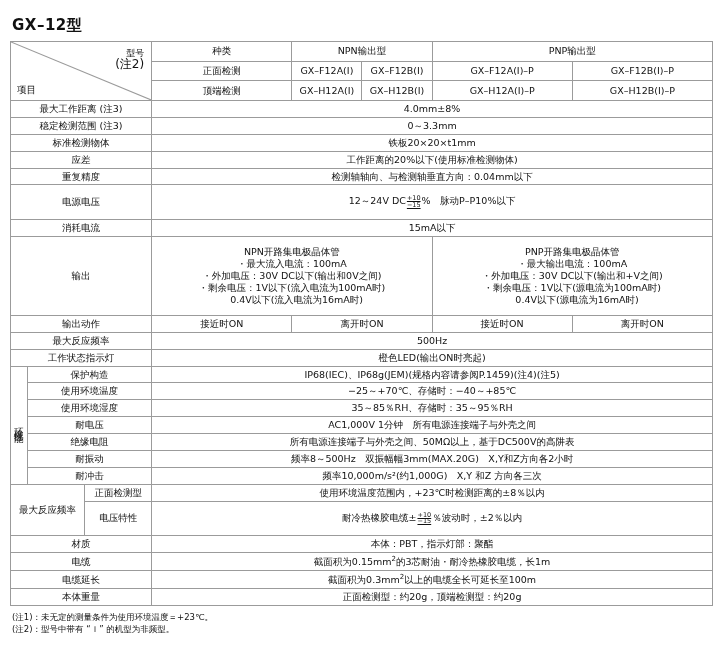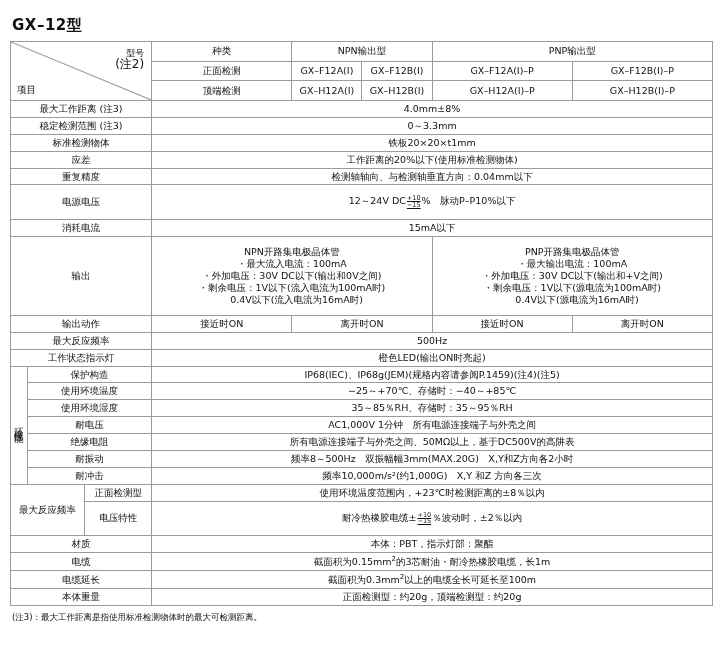--- a/index.html
+++ b/index.html
@@ -271,16 +271,17 @@
     </tr>
 
     <tr>
       <td class="hd" colspan="3">本体重量</td>
       <td colspan="8">正面检测型：约20g，顶端检测型：约20g</td>
     </tr>
   </tbody>
     </table>
 
   <div class="notes">
-    <div>(注3)：最大工作距离是指使用标准检测物体时的最大可检测距离。</div>
+    <div>(注1)：未无定的测量条件为使用环境温度＝+23℃。</div>
+    <div>(注2)：型号中带有 “Ｉ” 的机型为非频型。</div>
   </div>
 
 </div>
 
 </body></html>

